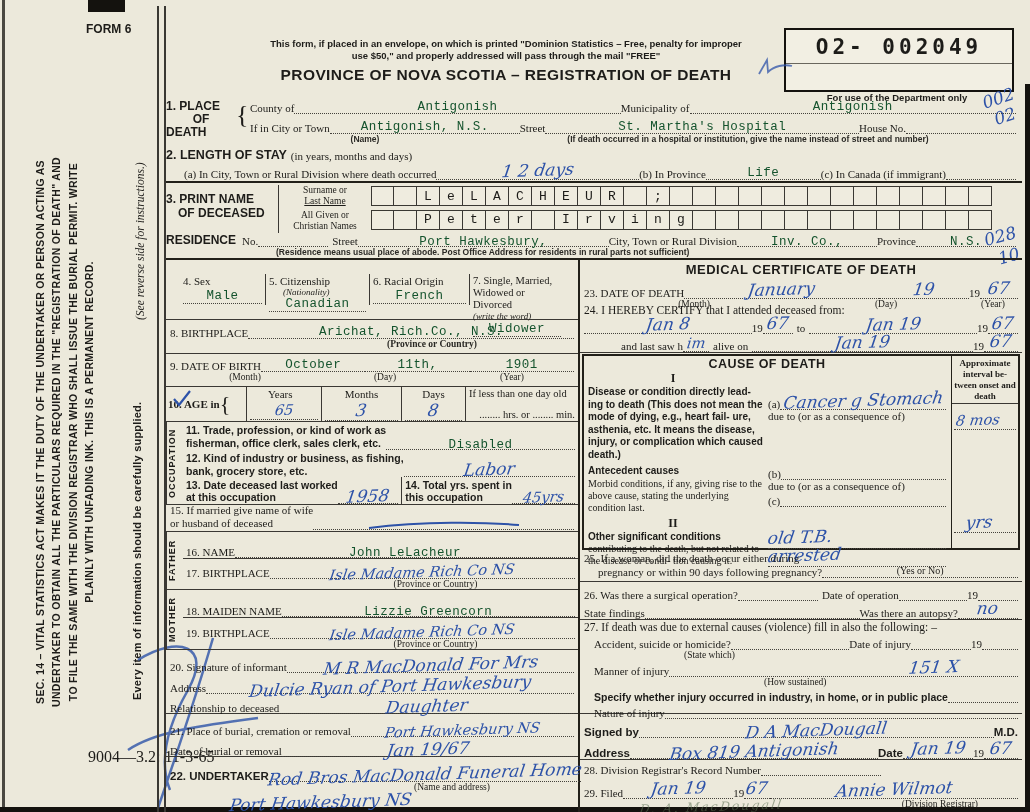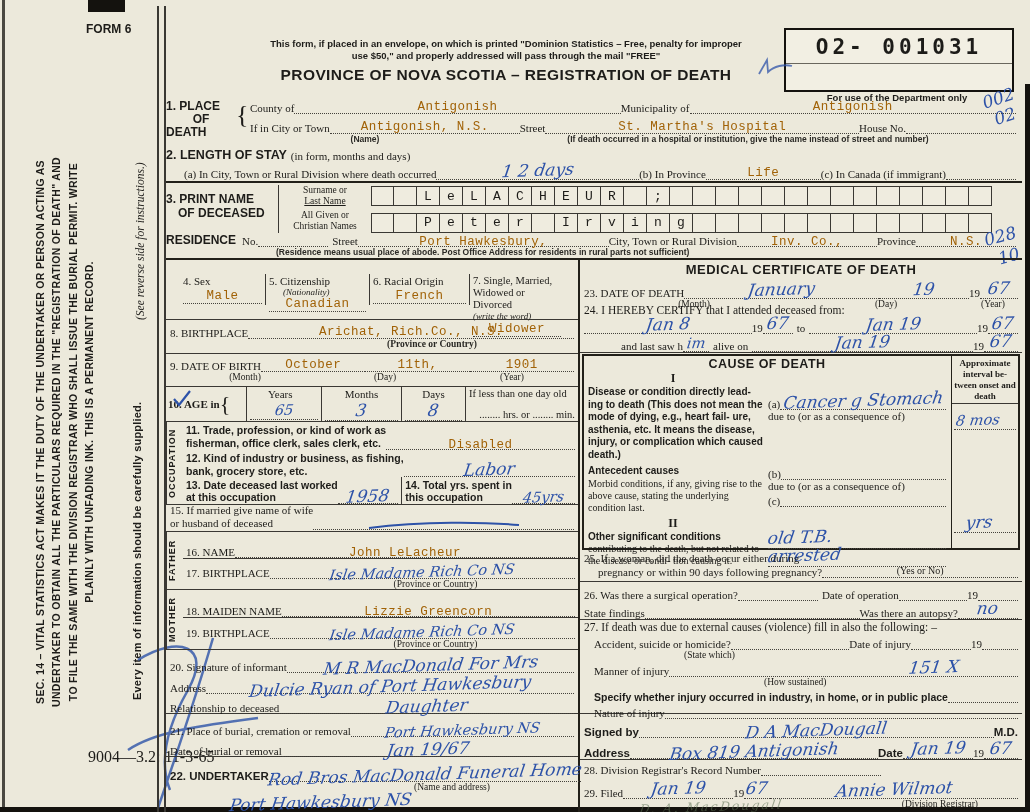--- a/index.html
+++ b/index.html
@@ -14,21 +14,21 @@
   .vblock{position:absolute;transform:rotate(-90deg);transform-origin:0 0;}
   .sec14{width:560px;text-align:center;font:bold 10.5px/1.55 "Liberation Sans",sans-serif;letter-spacing:.3px;}
   .revnote{font:italic 11.5px "Liberation Serif",serif;}
   .everyitem{font:bold 11px "Liberation Sans",sans-serif;letter-spacing:.2px;}
   
   .sans{font-family:"Liberation Sans",sans-serif;}
   .b{font-weight:bold;}
   .lb{font-size:11px;white-space:nowrap;}
   .sm{font-size:9px;}
   .note{font:bold 8.5px "Liberation Sans",sans-serif;color:#2a2925;}
-  .typed{font-family:"Liberation Mono",monospace;font-size:12.5px;color:#a16207;letter-spacing:.5px;white-space:nowrap;}
+  .typed{font-family:"Liberation Mono",monospace;font-size:12.5px;color:#14532d;letter-spacing:.5px;white-space:nowrap;}
   .hand{font-family:"DejaVu Serif",serif;font-style:italic;color:#2d52a8;font-size:14.5px;white-space:nowrap;
         display:inline-block;transform:skewX(-10deg) rotate(-2deg);}
   .hand.big{font-size:17px;}
   .hand.sm2{font-size:12.5px;}
   .row{display:flex;align-items:flex-end;}
   .fill{flex:1;border-bottom:1px dotted #44423c;text-align:center;min-height:13px;line-height:13px;}
   .fill>span{display:inline-block;margin-bottom:-3px;}
   .fw{flex:0 0 auto;border-bottom:1px dotted #44423c;text-align:center;min-height:13px;}
   .main{position:absolute;left:166px;top:0;width:856px;height:812px;}
   .abs{position:absolute;}
@@ -74,21 +74,21 @@
     <path d="M20 30 C 60 5, 95 15, 70 60 C 50 95, 40 130, 52 160 M95 8 C 80 60, 60 120, 40 178 M10 120 C 40 100, 90 95, 140 88" stroke="#2d52a8" stroke-width="2.5" fill="none" opacity=".8"></path>
   </svg>
   <div class="divider"></div>
 
   <div class="main">
 
     <div class="abs sans b" style="left:40px;top:38px;width:600px;text-align:center;font-size:9.5px;">This form, if placed in an envelope, on which is printed "Dominion Statistics – Free, penalty for improper</div>
     <div class="abs sans b" style="left:40px;top:50px;width:600px;text-align:center;font-size:9.5px;">use $50," and properly addressed will pass through the mail "FREE"</div>
     <div class="abs sans b" style="left:60px;top:66px;width:560px;text-align:center;font-size:15.5px;letter-spacing:.4px;">PROVINCE OF NOVA SCOTIA – REGISTRATION OF DEATH</div>
     <div class="abs serialbox" style="left:618px;top:28px;width:226px;height:60px;">
-      <div class="serialtxt">O2-  001031</div>
+      <div class="serialtxt">O2-  002049</div>
       <div class="serialline"></div>
     </div>
     <svg class="ink" style="left:588px;top:52px;" width="40" height="30" viewBox="0 0 40 30">
       <path d="M5 22 L13 8 L14 20 C 20 14, 30 12, 38 14" stroke="#2d52a8" stroke-width="1.8" fill="none" opacity=".75"></path>
     </svg>
     <div class="abs sans b" style="left:618px;top:92px;width:226px;text-align:center;font-size:9.5px;">For use of the Department only</div>
     <div class="abs hand big" style="left:816px;top:88px;transform:rotate(-18deg);">002</div>
     <div class="abs hand big" style="left:828px;top:106px;transform:rotate(-18deg);">02</div>
 
     <div class="abs" style="left:0;top:100px;width:850px;">
@@ -119,21 +119,21 @@
             <div class="note" style="width:230px;text-align:center;">(Name)</div>
             <div class="note" style="flex:1;text-align:center;">(If death occurred in a hospital or institution, give the name instead of street and number)</div>
           </div>
         </div>
       </div>
     </div>
 
     <div class="abs" style="left:0;top:148px;width:850px;">
       <div class="row">
         <span class="sans b" style="font-size:12.5px;">2. LENGTH OF STAY</span>
-        <span class="lb" style="margin-left:4px;">(in form, months and days)</span>
+        <span class="lb" style="margin-left:4px;">(in years, months and days)</span>
       </div>
       <div class="row lb" style="margin-left:18px;margin-top:2px;">
         <span>(a) In City, Town or Rural Division where death occurred</span>
         <span class="fill"><span class="hand big">1 2 days</span></span>
         <span>(b) In Province</span>
         <span class="fill" style="max-width:115px;"><span class="typed">Life</span></span>
         <span>(c) In Canada (if immigrant)</span>
         <span class="fw" style="width:70px;"></span>
       </div>
     </div>
@@ -175,21 +175,21 @@
               <span style="width: 23px; height: 20px; border-top: 1px solid rgb(58, 56, 51); border-right: 1px solid rgb(58, 56, 51); border-bottom: 1px solid rgb(58, 56, 51); border-image: initial; border-left: none; display: inline-flex; align-items: center; justify-content: center; font-family: &quot;Liberation Mono&quot;, monospace; font-size: 13px; box-sizing: border-box; background: rgb(239, 236, 223);"></span>
               <span style="width: 23px; height: 20px; border-top: 1px solid rgb(58, 56, 51); border-right: 1px solid rgb(58, 56, 51); border-bottom: 1px solid rgb(58, 56, 51); border-image: initial; border-left: none; display: inline-flex; align-items: center; justify-content: center; font-family: &quot;Liberation Mono&quot;, monospace; font-size: 13px; box-sizing: border-box; background: rgb(239, 236, 223);"></span>
               <span style="width: 23px; height: 20px; border-top: 1px solid rgb(58, 56, 51); border-right: 1px solid rgb(58, 56, 51); border-bottom: 1px solid rgb(58, 56, 51); border-image: initial; border-left: none; display: inline-flex; align-items: center; justify-content: center; font-family: &quot;Liberation Mono&quot;, monospace; font-size: 13px; box-sizing: border-box; background: rgb(239, 236, 223);"></span>
               <span style="width: 23px; height: 20px; border-top: 1px solid rgb(58, 56, 51); border-right: 1px solid rgb(58, 56, 51); border-bottom: 1px solid rgb(58, 56, 51); border-image: initial; border-left: none; display: inline-flex; align-items: center; justify-content: center; font-family: &quot;Liberation Mono&quot;, monospace; font-size: 13px; box-sizing: border-box; background: rgb(239, 236, 223);"></span>
               <span style="width: 23px; height: 20px; border-top: 1px solid rgb(58, 56, 51); border-right: 1px solid rgb(58, 56, 51); border-bottom: 1px solid rgb(58, 56, 51); border-image: initial; border-left: none; display: inline-flex; align-items: center; justify-content: center; font-family: &quot;Liberation Mono&quot;, monospace; font-size: 13px; box-sizing: border-box; background: rgb(239, 236, 223);"></span>
               <span style="width: 23px; height: 20px; border-top: 1px solid rgb(58, 56, 51); border-right: 1px solid rgb(58, 56, 51); border-bottom: 1px solid rgb(58, 56, 51); border-image: initial; border-left: none; display: inline-flex; align-items: center; justify-content: center; font-family: &quot;Liberation Mono&quot;, monospace; font-size: 13px; box-sizing: border-box; background: rgb(239, 236, 223);"></span>
               <span style="width: 23px; height: 20px; border-top: 1px solid rgb(58, 56, 51); border-right: 1px solid rgb(58, 56, 51); border-bottom: 1px solid rgb(58, 56, 51); border-image: initial; border-left: none; display: inline-flex; align-items: center; justify-content: center; font-family: &quot;Liberation Mono&quot;, monospace; font-size: 13px; box-sizing: border-box; background: rgb(239, 236, 223);"></span>
               <span style="width: 23px; height: 20px; border-top: 1px solid rgb(58, 56, 51); border-right: 1px solid rgb(58, 56, 51); border-bottom: 1px solid rgb(58, 56, 51); border-image: initial; border-left: none; display: inline-flex; align-items: center; justify-content: center; font-family: &quot;Liberation Mono&quot;, monospace; font-size: 13px; box-sizing: border-box; background: rgb(239, 236, 223);"></span>
             </div>
         </div>
-        <div class="hstack" style="align-items:flex-end;margin-top:2px;">
+        <div class="hstack" style="align-items:flex-start;margin-top:2px;">
           <div style="width:92px;font-size:9.5px;text-align:center;line-height:1.2;">
             <div>All Given or</div>
             <div>Christian Names</div>
           </div>
           <div class="hstack">
               <span style="width: 23px; height: 20px; border: 1px solid rgb(58, 56, 51); display: inline-flex; align-items: center; justify-content: center; font-family: &quot;Liberation Mono&quot;, monospace; font-size: 13px; box-sizing: border-box; background: rgb(239, 236, 223);"> </span>
               <span style="width: 23px; height: 20px; border-top: 1px solid rgb(58, 56, 51); border-right: 1px solid rgb(58, 56, 51); border-bottom: 1px solid rgb(58, 56, 51); border-image: initial; border-left: none; display: inline-flex; align-items: center; justify-content: center; font-family: &quot;Liberation Mono&quot;, monospace; font-size: 13px; box-sizing: border-box; background: rgb(239, 236, 223);"> </span>
               <span style="width: 23px; height: 20px; border-top: 1px solid rgb(58, 56, 51); border-right: 1px solid rgb(58, 56, 51); border-bottom: 1px solid rgb(58, 56, 51); border-image: initial; border-left: none; display: inline-flex; align-items: center; justify-content: center; font-family: &quot;Liberation Mono&quot;, monospace; font-size: 13px; box-sizing: border-box; background: rgb(239, 236, 223);">P</span>
               <span style="width: 23px; height: 20px; border-top: 1px solid rgb(58, 56, 51); border-right: 1px solid rgb(58, 56, 51); border-bottom: 1px solid rgb(58, 56, 51); border-image: initial; border-left: none; display: inline-flex; align-items: center; justify-content: center; font-family: &quot;Liberation Mono&quot;, monospace; font-size: 13px; box-sizing: border-box; background: rgb(239, 236, 223);">e</span>
               <span style="width: 23px; height: 20px; border-top: 1px solid rgb(58, 56, 51); border-right: 1px solid rgb(58, 56, 51); border-bottom: 1px solid rgb(58, 56, 51); border-image: initial; border-left: none; display: inline-flex; align-items: center; justify-content: center; font-family: &quot;Liberation Mono&quot;, monospace; font-size: 13px; box-sizing: border-box; background: rgb(239, 236, 223);">t</span>

